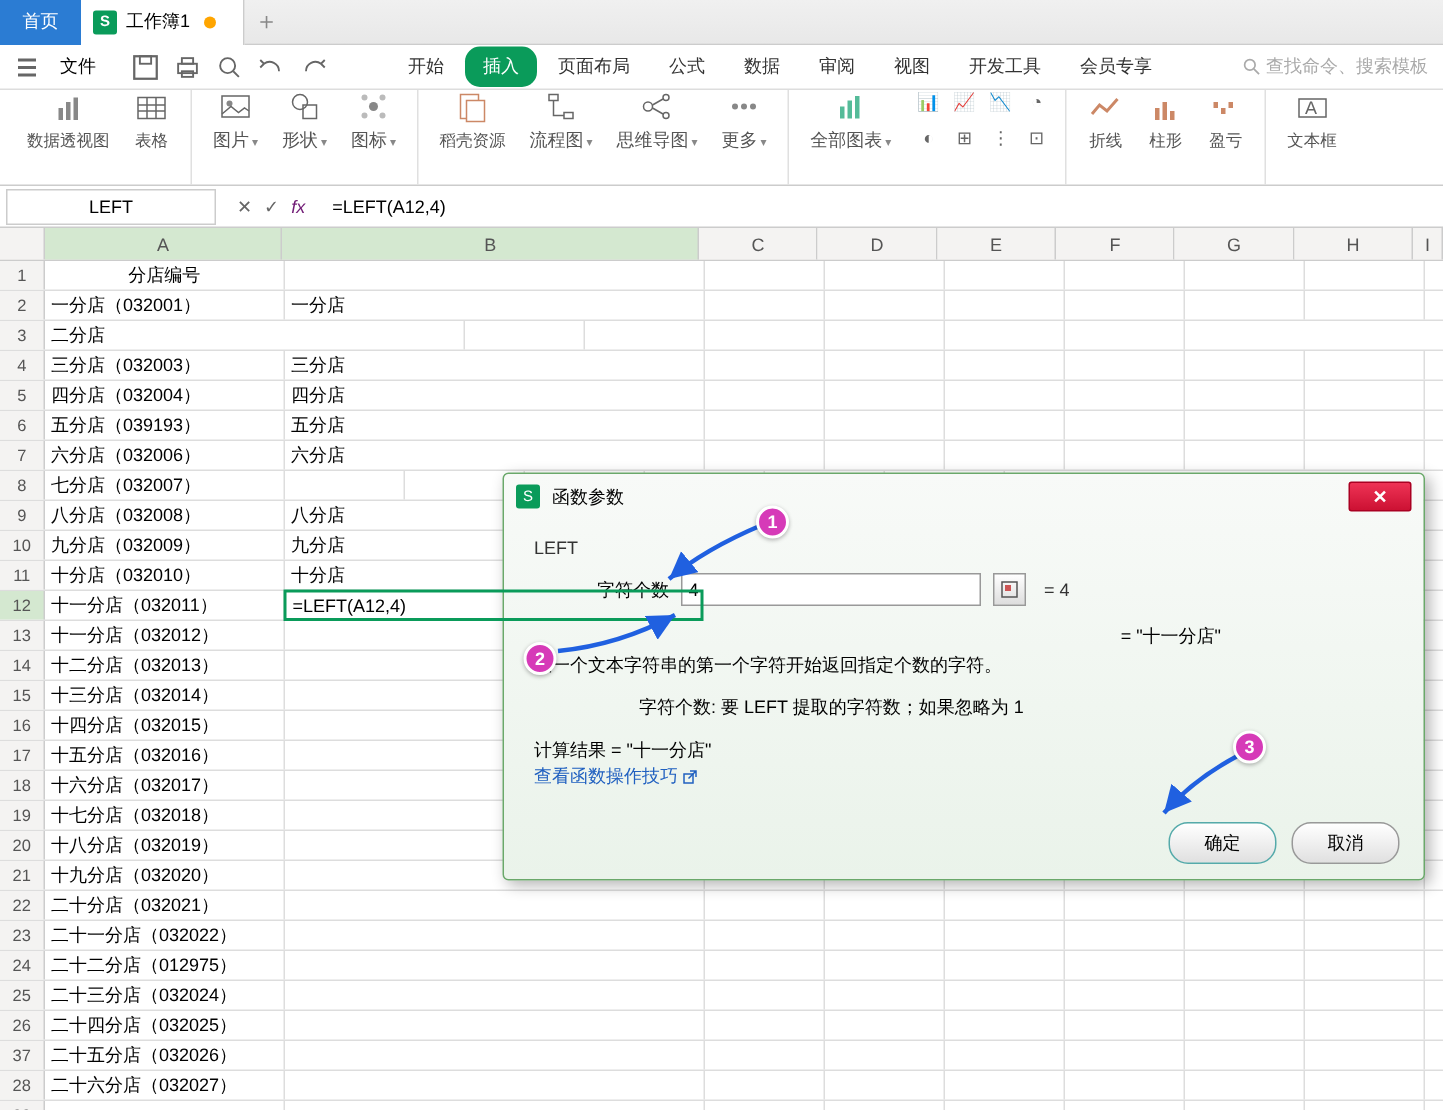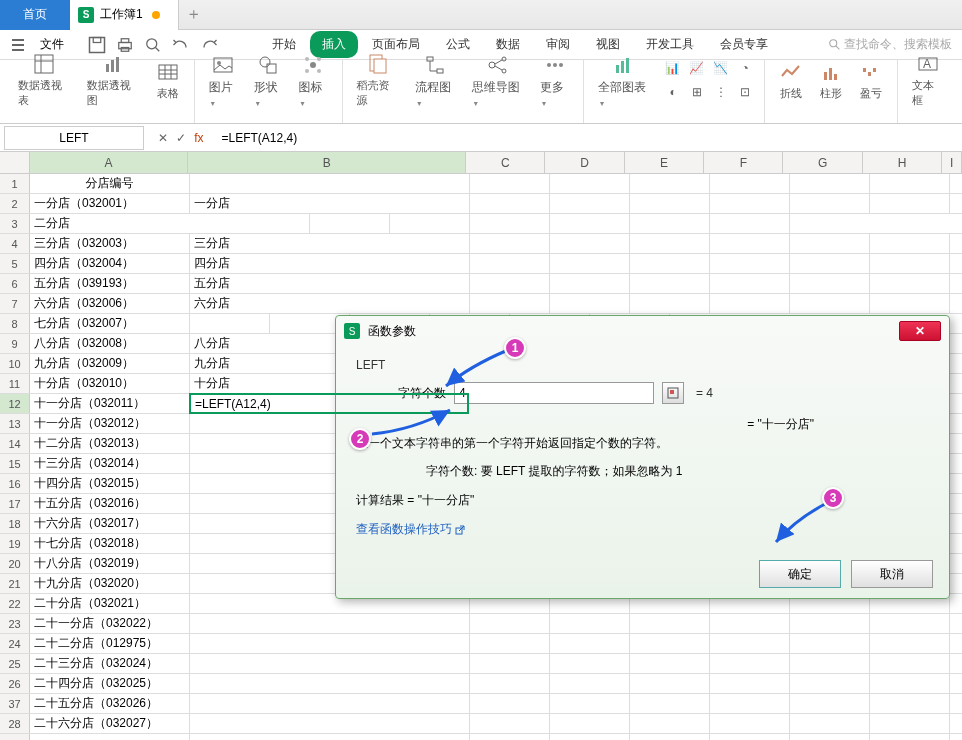--- a/index.html
+++ b/index.html
@@ -1,18 +1,18 @@
 <!DOCTYPE html>
 <html><head>
 <meta charset="utf-8">
 <style>
 *{margin:0;padding:0;box-sizing:border-box;font-family:"Microsoft YaHei",Arial,sans-serif;font-size:12px}
 body{background:#fff;width:962px;height:740px;overflow:hidden;position:relative}
 .tab-bar{height:30px;background:linear-gradient(#f0f0f0,#e8e8e8);display:flex;align-items:center;border-bottom:1px solid #ccc}
-.tab-home{height:30px;width:70px;background:#2b7cd3;color:#fff;display:flex;align-items:center;justify-content:center}
+.tab-home{height:30px;width:54px;background:#2b7cd3;color:#fff;display:flex;align-items:center;justify-content:center}
 .tab-file{height:30px;padding:0 35px 0 8px;background:#fff;display:flex;align-items:center;gap:6px;border-right:1px solid #ccc;position:relative}
 .tab-file-icon{width:16px;height:16px;background:#0a9b5a;border-radius:2px;display:flex;align-items:center;justify-content:center;color:#fff;font-size:10px;font-weight:bold}
 .tab-file-dot{width:8px;height:8px;background:#ffa500;border-radius:50%;position:absolute;right:18px}
 .tab-add{width:30px;display:flex;align-items:center;justify-content:center;color:#888;font-size:16px}
 .ribbon-tabs{height:30px;display:flex;align-items:center;border-bottom:1px solid #ddd;padding-left:8px}
 .hamburger{width:20px;display:flex;flex-direction:column;gap:3px;padding:4px}
 .hamburger span{height:2px;background:#666}
 .file-label{padding:0 12px}
 .qat{display:flex;gap:6px;padding:0 10px;align-items:center}
 .qat-btn{width:22px;height:22px;border:1px solid transparent;display:flex;align-items:center;justify-content:center;color:#666}
@@ -25,21 +25,21 @@
 .ribbon-group{display:flex;flex-direction:column;align-items:center;padding:2px 8px;border-right:1px solid #e0e0e0;height:100%}
 .ribbon-group:last-child{border-right:none}
 .ribbon-icons{display:flex;gap:4px;height:36px;align-items:center}
 .ribbon-big-btn{display:flex;flex-direction:column;align-items:center;gap:2px;padding:2px 6px;color:#555}
 .ribbon-big-btn svg{width:24px;height:24px}
 .ribbon-label{font-size:11px;color:#555}
 .dropdown-arrow{font-size:8px;color:#888;margin-left:2px}
 .formula-bar{height:28px;border-bottom:1px solid #ccc;display:flex;align-items:center}
 .name-box{width:140px;height:24px;border:1px solid #ccc;margin:2px 4px;display:flex;align-items:center;padding:0 8px;justify-content:center}
 .fb-btns{display:flex;gap:8px;padding:0 10px;align-items:center;color:#666}
-.fx-label{color:#c2410c}
+.fx-label{font-style:italic;color:#701a75}
 .formula-input{flex:1;padding:0 8px;height:24px;border:none;outline:none}
 .sheet-area{position:relative;height:600px}
 .col-headers{height:22px;display:flex;background:#f4f3f2;border-bottom:1px solid #ccc}
 .corner{width:30px;border-right:1px solid #ccc;background:#f4f3f2}
 .col-h{border-right:1px solid #ccc;display:flex;align-items:center;justify-content:center;color:#555;background:#f4f3f2}
 .col-A{width:160px}.col-B{width:280px}.col-C{width:80px}.col-D{width:80px}.col-E{width:80px}.col-F{width:80px}.col-G{width:80px}.col-H{width:80px}.col-I{width:20px}
 .col-h.selected{background:#d4e8d0}
 .rows{overflow:hidden}
 .row{height:20px;display:flex;border-bottom:1px solid #ddd}
 .row-h{width:30px;border-right:1px solid #ccc;background:#f4f3f2;display:flex;align-items:center;justify-content:center;color:#555;font-size:11px}
@@ -53,23 +53,23 @@
 .dialog-body{padding:12px 20px}
 .func-name{font-weight:normal;margin-bottom:10px;color:#333}
 .param-row{display:flex;align-items:center;margin-bottom:8px;gap:8px}
 .param-label{width:90px;text-align:right}
 .param-input{width:200px;height:22px;border:1px solid #999;padding:0 4px;background:#fff}
 .param-ref-btn{width:22px;height:22px;border:1px solid #999;background:linear-gradient(#fff,#ddd);display:flex;align-items:center;justify-content:center}
 .param-ref-btn svg{width:14px;height:14px}
 .param-result{color:#333;margin-left:4px}
 .desc-area{line-height:1.8}
 .result-line{margin-top:10px}
-.link{color:#2060c0;margin-top:12px;display:inline-block}
+.link{color:#2060c0;display:inline-block}
 .dialog-buttons{display:flex;justify-content:flex-end;gap:10px;padding:10px 16px}
-.dlg-btn{width:82px;height:28px;border:1px solid #999;background:linear-gradient(#fff,#e0e0e0);border-radius:0}
+.dlg-btn{width:72px;height:28px;border:1px solid #999;background:linear-gradient(#fff,#e0e0e0);border-radius:13px}
 .dlg-btn.primary{border:1px solid #5aa}
 .callout{position:absolute;width:22px;height:22px;background:#d63ab8;border-radius:50%;color:#fff;display:flex;align-items:center;justify-content:center;font-weight:bold;z-index:20;border:2px solid #fff;box-shadow:0 1px 3px rgba(0,0,0,0.3)}
 .arrow{position:absolute;z-index:18}
 </style>
 </head>
 <body>
 
 <div class="tab-bar">
   <div class="tab-home">首页</div>
   <div class="tab-file">
@@ -134,28 +134,20 @@
         <circle cx="6" cy="6" r="4" fill="none" stroke="#aaa" stroke-width="1.3"></circle>
         <line x1="9" y1="9" x2="13" y2="13" stroke="#aaa" stroke-width="1.3"></line>
       </svg>
     <span>查找命令、搜索模板</span>
   </div>
 </div>
 
 <div class="ribbon-content">
   <div class="ribbon-group">
     <div class="ribbon-icons">
-      <div class="ribbon-big-btn">
-          <svg viewBox="0 0 24 24">
-            <rect x="3" y="3" width="18" height="18" fill="none" stroke="#666"></rect>
-            <line x1="3" y1="9" x2="21" y2="9" stroke="#666"></line>
-            <line x1="9" y1="3" x2="9" y2="21" stroke="#666"></line>
-          </svg>
-          <span class="ribbon-label">数据透视表</span>
-        </div>
       <div class="ribbon-big-btn">
           <svg viewBox="0 0 24 24">
             <rect x="5" y="12" width="3" height="8" fill="#888"></rect>
             <rect x="10" y="8" width="3" height="12" fill="#888"></rect>
             <rect x="15" y="5" width="3" height="15" fill="#888"></rect>
           </svg>
           <span class="ribbon-label">数据透视图</span>
         </div>
       <div class="ribbon-big-btn">
           <svg viewBox="0 0 24 24">

